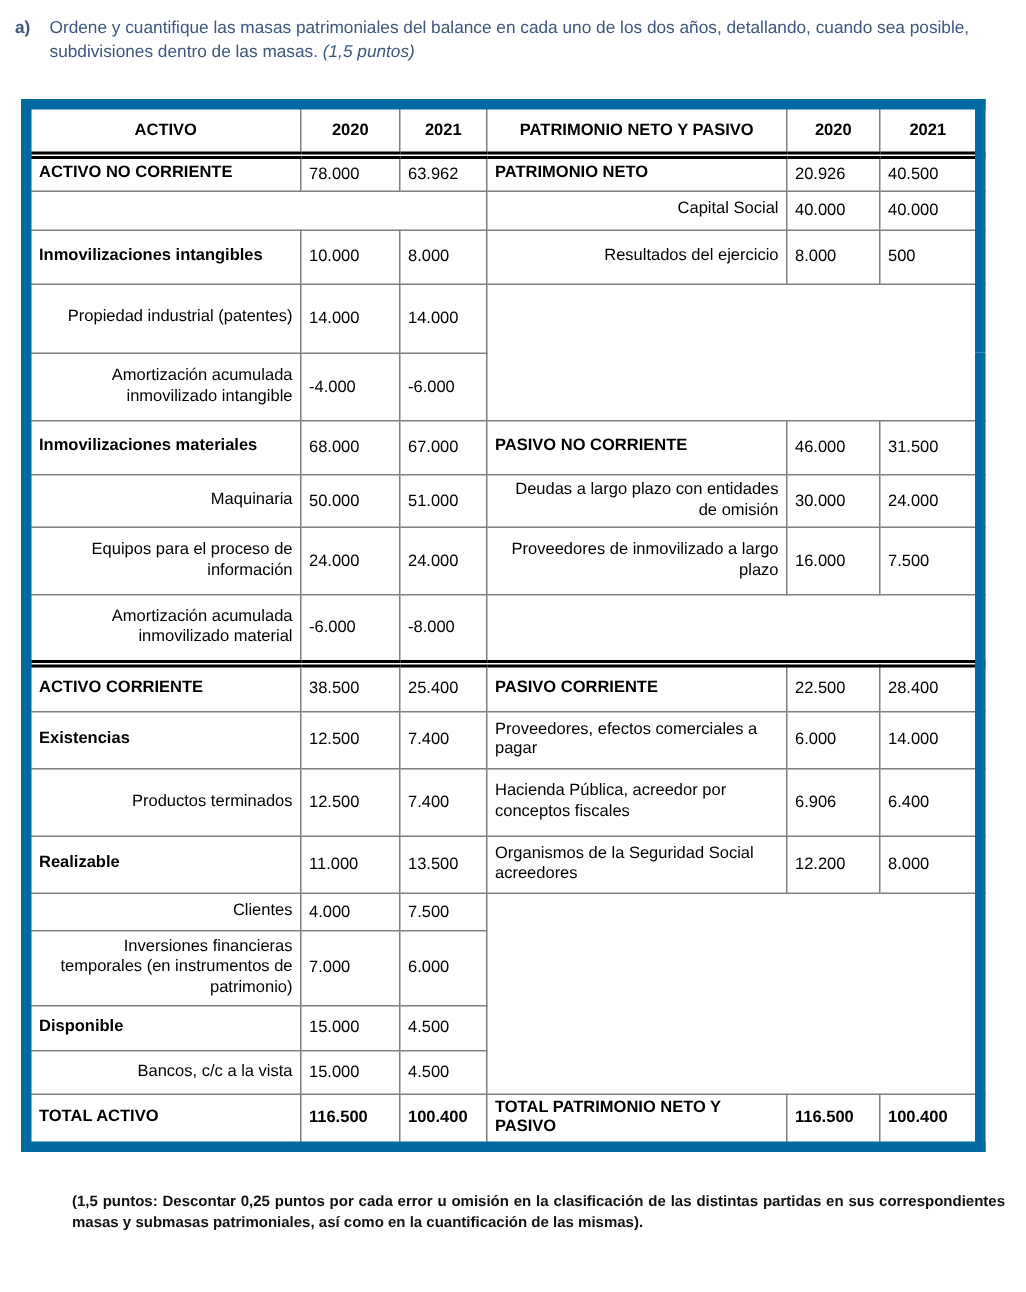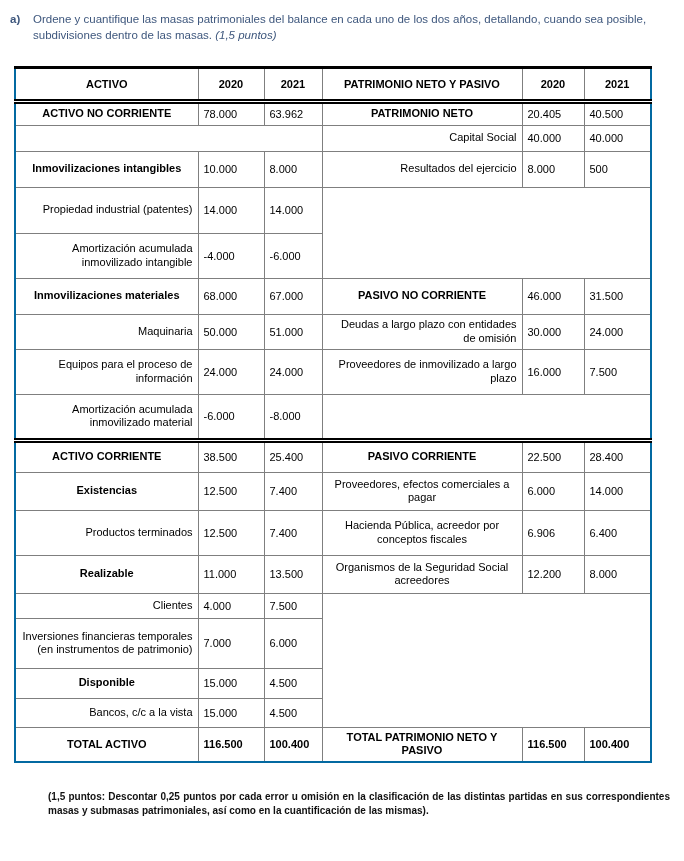--- a/index.html
+++ b/index.html
@@ -16,36 +16,36 @@
   .instr .marker{ font-weight:bold; width:23px; flex:0 0 23px; }
   .instr .itxt{ flex:1; }
   .instr .pts{ font-style:italic; }
 
   
   table.balance{
     border-collapse:collapse;
     margin:22px 0 0 14px;
     width:636px;
     table-layout:fixed;
-    border:2px solid #0369a1;
+    border:7px solid #0369a1;
   }
   .balance td, .balance th{
     border:1px solid #7f7f7f;
     font-size:11px;
     padding:2px 5px;
     vertical-align:middle;
     overflow:hidden;
   }
   .balance th{
     font-weight:bold; text-align:center;
     border-bottom:5px double #000;
     border-top:3px solid #000;
     padding:2px 2px;
   }
-  .lab{ text-align:center; line-height:1.22; }
+  .lab{ text-align:left; line-height:1.22; }
   .ra{ text-align:right; }
   .b{ font-weight:bold; }
   .num{ padding-right:7px; white-space:nowrap; }
   .rstart{ border-left:4px solid #000; }
   .dbl td{ border-bottom:5px double #000; }
   .blank{ }
 
   
   .footnote{
     margin:27px 14px 0 48px;
@@ -80,21 +80,21 @@
     <th class="rstart">PATRIMONIO NETO Y PASIVO</th>
     <th>2020</th>
     <th>2021</th>
   </tr>
 
   <tr style="height:24px">
     <td class="lab b">ACTIVO NO CORRIENTE</td>
     <td class="num">78.000</td>
     <td class="num">63.962</td>
     <td class="lab b rstart">PATRIMONIO NETO</td>
-    <td class="num">20.405</td>
+    <td class="num">20.926</td>
     <td class="num">40.500</td>
   </tr>
 
   <tr style="height:26px">
     <td class="blank" colspan="3"></td>
     <td class="lab ra rstart">Capital Social</td>
     <td class="num">40.000</td>
     <td class="num">40.000</td>
   </tr>
 

